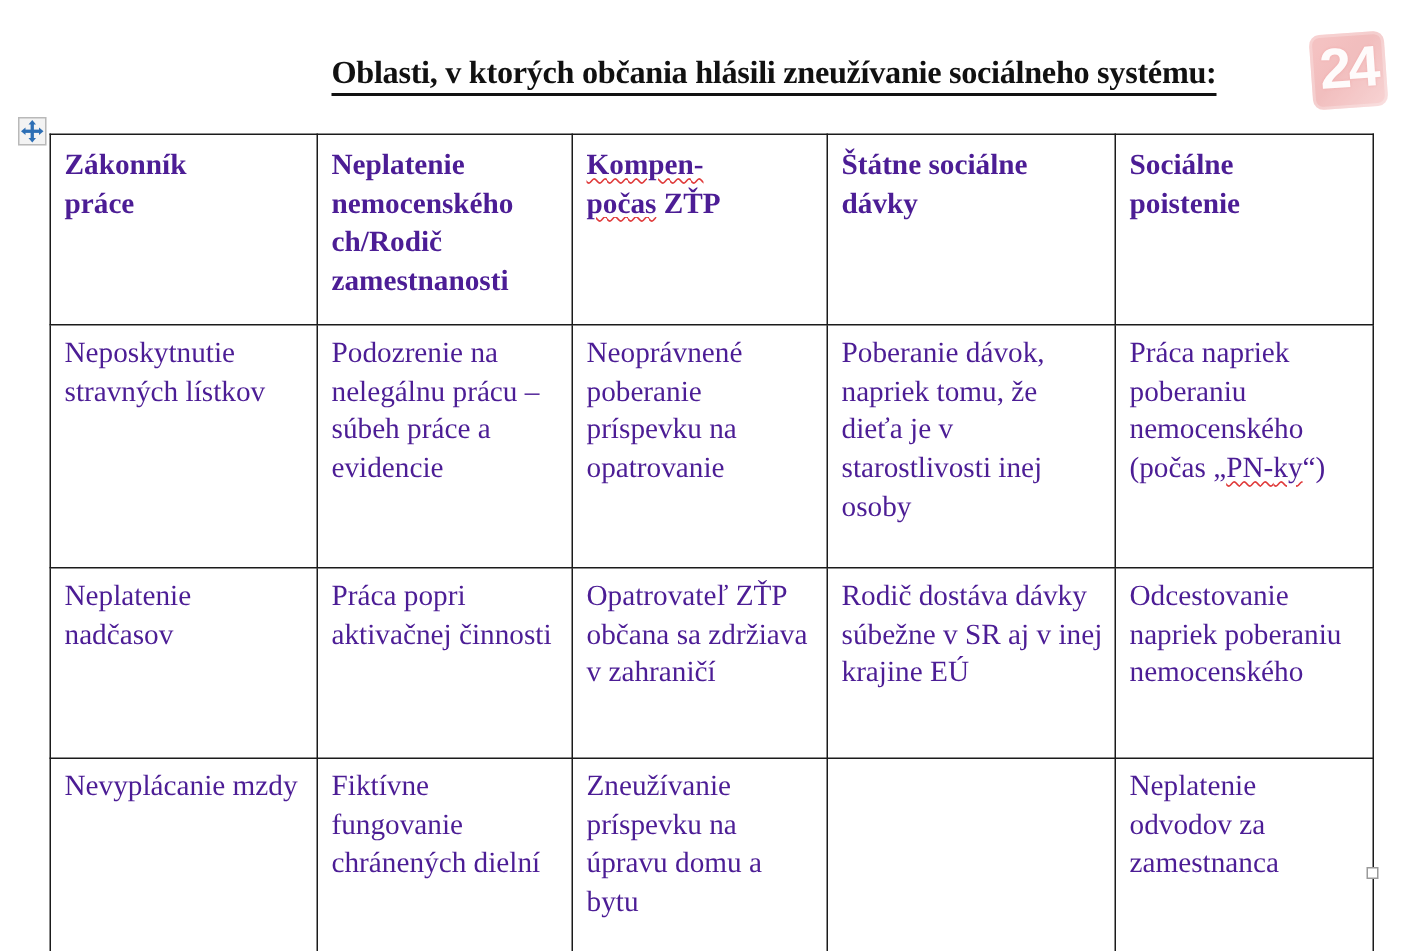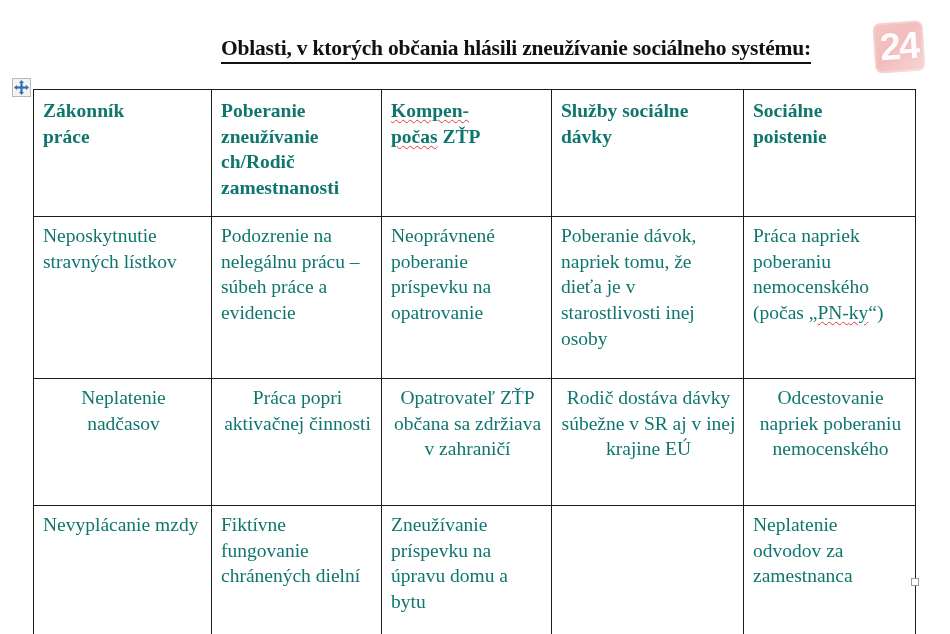--- a/index.html
+++ b/index.html
@@ -112,32 +112,32 @@
     width: 882px;
     border-collapse: collapse;
     table-layout: fixed;
   }
   #tbl td {
     border: 1.6px solid #1b1b1b;
     vertical-align: top;
     padding: 6px 7px 8px 9px;
     font-size: 19.5px;
     line-height: 1.32;
-    color: #0f766e;
+    color: #4c1d95;
     word-wrap: break-word;
     overflow-wrap: break-word;
   }
   #tbl tr.header-row td {
     font-weight: bold;
     height: 110px;
     padding-top: 8px;
   }
   #tbl tr.body-row td { font-weight: normal; }
   #tbl tr.row-1 td { height: 147px; }
-  #tbl tr.row-2 td { height: 112px; text-align: center; }
+  #tbl tr.row-2 td { height: 112px; }
   #tbl tr.row-3 td { height: 116px; }
 
   .c1 { width: 178px; }
   .c2 { width: 170px; }
   .c3 { width: 170px; }
   .c4 { width: 192px; }
   .c5 { width: 172px; }
 
   
   .indent { padding-left: 13px; }
@@ -187,31 +187,31 @@
         <col class="c4">
         <col class="c5">
     </colgroup>
     <tbody>
       <tr class="header-row">
         <td>
           <span>Zákonník</span><br>
           <span>práce</span>
         </td>
         <td>
-          <span>Poberanie</span><br>
-          <span>zneužívanie</span><br>
+          <span>Neplatenie</span><br>
+          <span>nemocenského</span><br>
           <span>ch/Rodič</span><br>
           <span>zamestnanosti</span>
         </td>
         <td>
           <span class="sq">Kompen-</span><br>
           <span class="sq">počas</span><span> ZŤP</span>
         </td>
         <td>
-          <span>Služby sociálne</span><br>
+          <span>Štátne sociálne</span><br>
           <span>dávky</span>
         </td>
         <td>
           <span>Sociálne</span><br>
           <span>poistenie</span>
         </td>
       </tr>
 
       <tr class="body-row row-1">
         <td class="indent">Neposkytnutie stravných lístkov</td>

